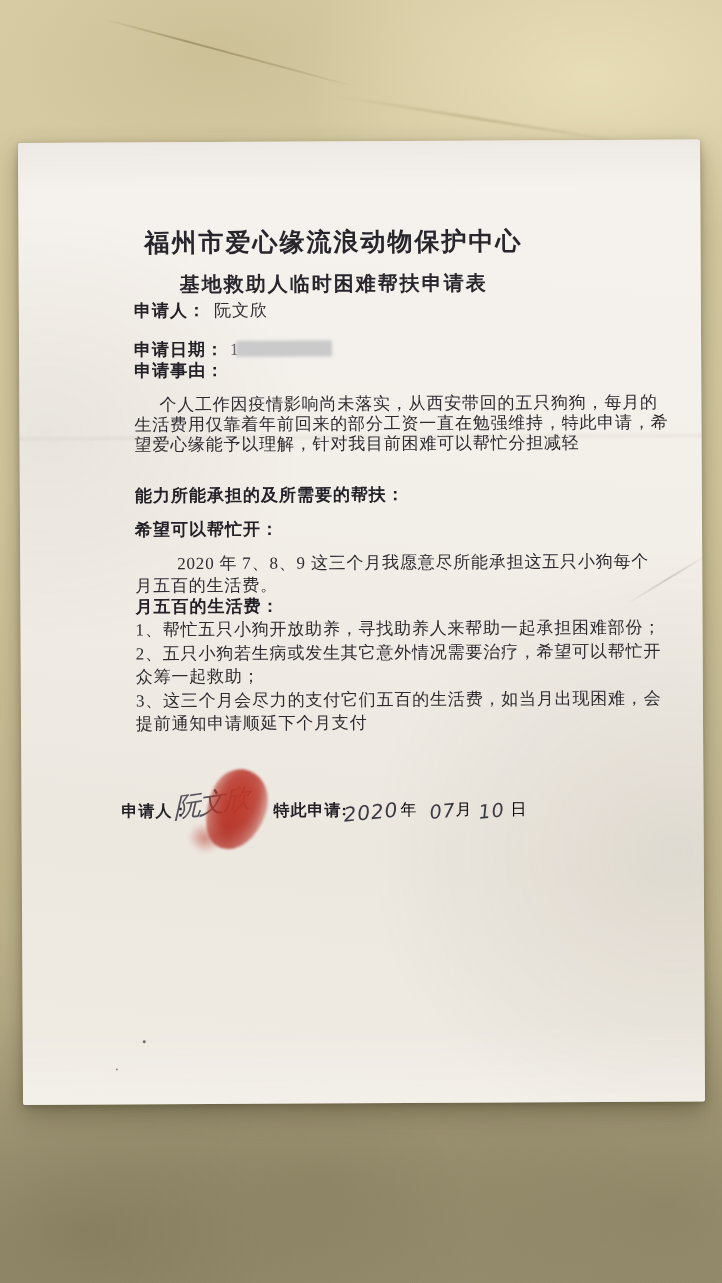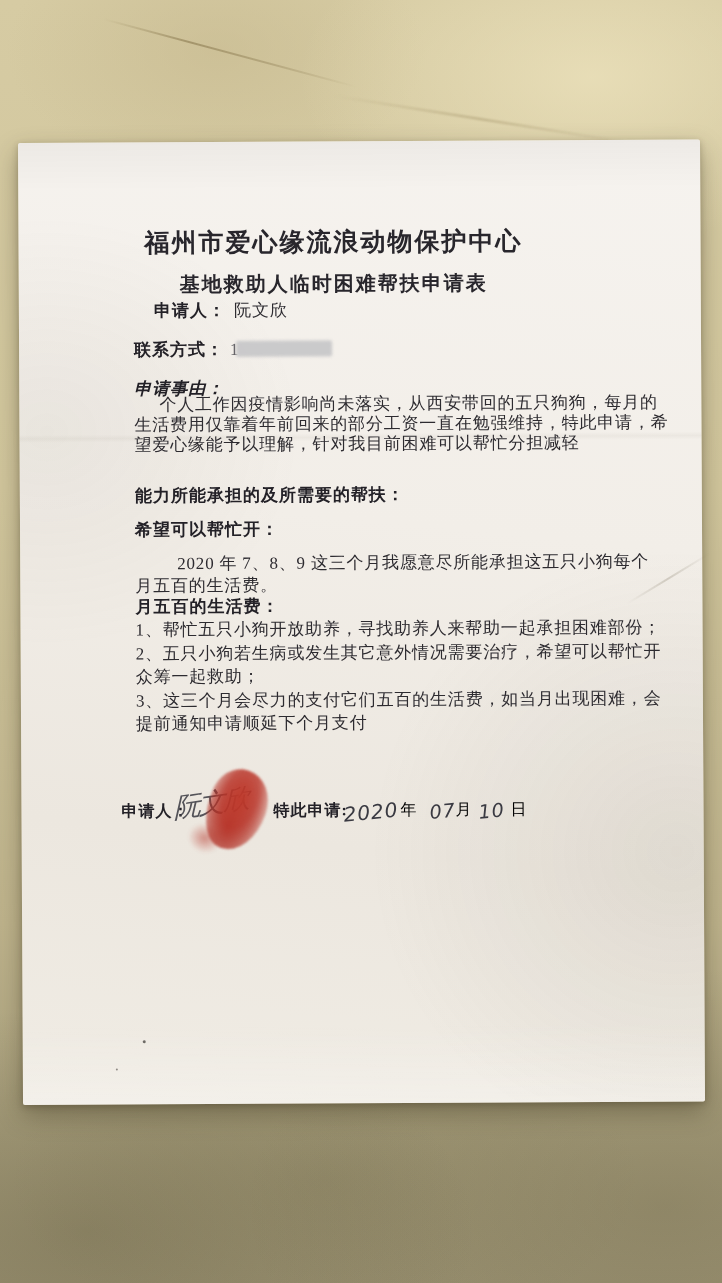--- a/index.html
+++ b/index.html
@@ -56,23 +56,23 @@
   .speck.s1{left:120px;top:898px;width:3px;height:3px;opacity:.8;}
   .speck.s2{left:93px;top:926px;width:2px;height:2px;opacity:.6;}
   
   .content{position:absolute;left:115px;top:0;width:540px;color:#2d2b30;}
   .content div{white-space:nowrap;}
   .doc-titles{position:absolute;top:86px;left:0;width:100%;text-align:center;transform:translateX(-26px);}
   .org-title{font-size:25px;font-weight:700;letter-spacing:2px;line-height:30px;color:#28262c;}
   .form-title{font-size:20px;font-weight:700;letter-spacing:2px;line-height:26px;margin-top:13px;color:#28262c;}
   .lbl{font-weight:700;color:#232127;}
   .row{position:absolute;font-size:17px;letter-spacing:1px;line-height:21px;}
-  .r-applicant{top:158px;margin-left:20px;}
+  .r-applicant{top:158px;}
   .r-contact{top:197px;}
-  .r-reason-h{top:236px;font-style:italic;}
+  .r-reason-h{top:218px;}
   .reason-lines{position:absolute;top:253px;font-size:17px;letter-spacing:.8px;line-height:20px;}
   .r-section-h{top:343px;}
   .r-cap-h{top:377px;}
   .cap-lines{position:absolute;top:411px;font-size:17px;letter-spacing:.8px;line-height:22px;}
   .cap-indent{padding-left:42px;}
   .r-needs-h{top:454px;}
   .need-lines{position:absolute;top:476px;font-size:17px;letter-spacing:.8px;line-height:23.6px;}
   .indent1{padding-left:25px;}
   .val{margin-left:8px;}
   
@@ -133,21 +133,21 @@
     <div class="form-title">基地救助人临时困难帮扶申请表</div>
   </div>
 
   <div class="content">
 
     <div class="row r-applicant">
       <span class="lbl"><span>申请人</span><span>：</span></span><span class="val">阮文欣</span>
     </div>
 
     <div class="row r-contact">
-      <span class="lbl"><span>联系方式</span><span>：</span></span><span class="frag">1</span><span class="redaction"></span>
+      <span class="lbl"><span>申请日期</span><span>：</span></span><span class="frag">1</span><span class="redaction"></span>
     </div>
 
     <div class="row r-reason-h lbl">申请事由：</div>
     <div class="reason-lines">
       <div class="indent1">个人工作因疫情影响尚未落实，从西安带回的五只狗狗，每月的</div>
       <div>生活费用仅靠着年前回来的部分工资一直在勉强维持，特此申请，希</div>
       <div>望爱心缘能予以理解，针对我目前困难可以帮忙分担减轻</div>
     </div>
 
     <div class="row r-section-h lbl">能力所能承担的及所需要的帮扶：</div>

